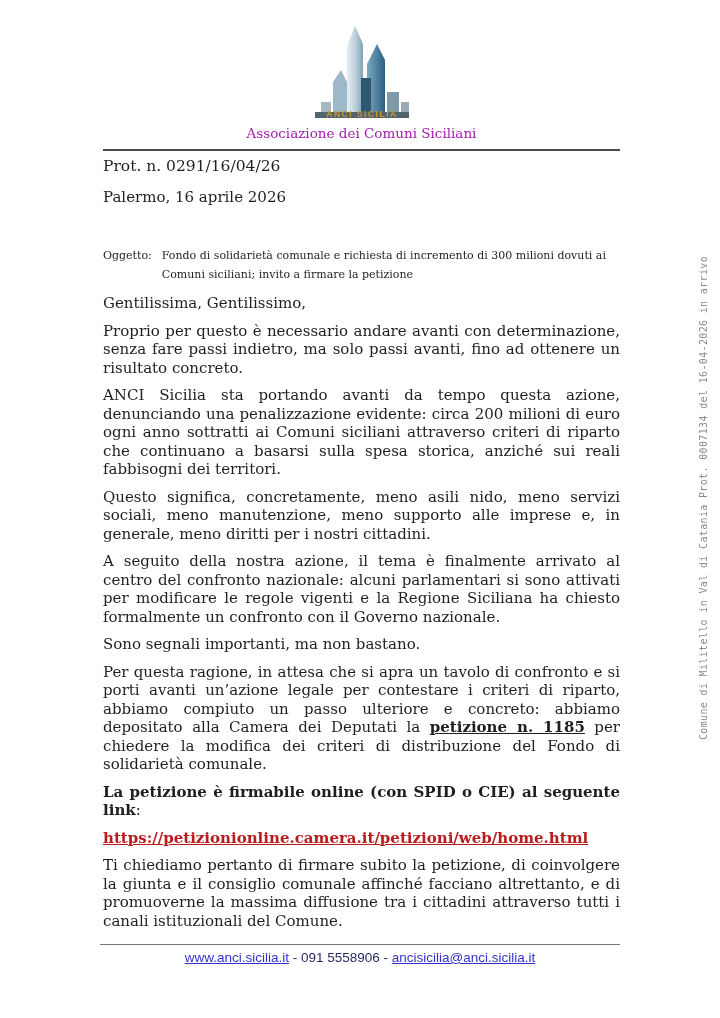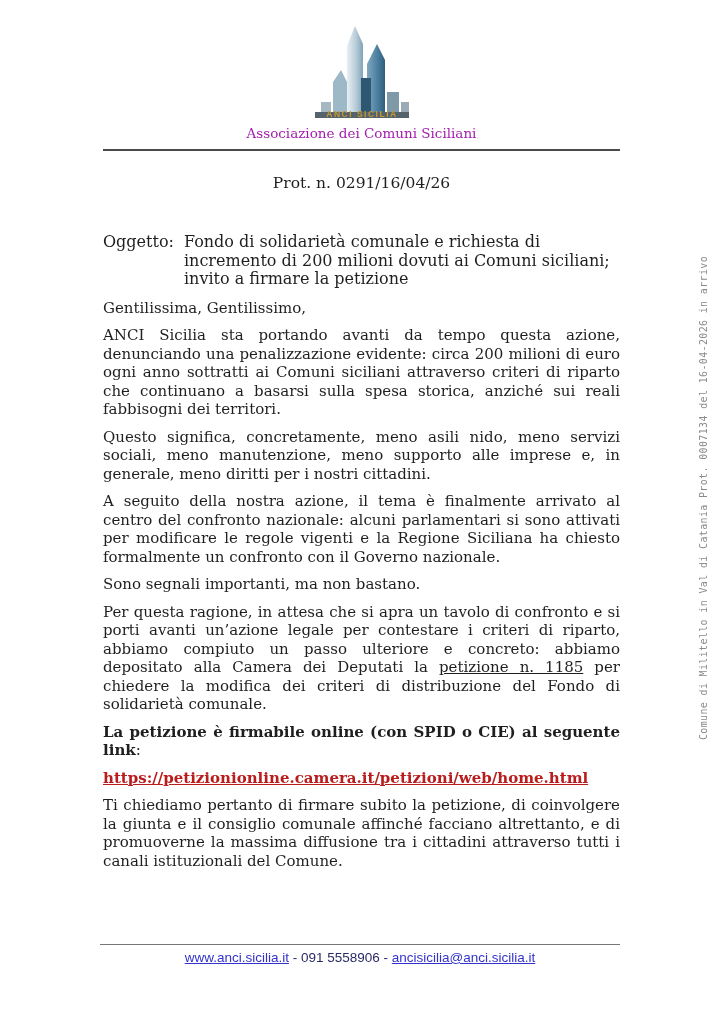--- a/index.html
+++ b/index.html
@@ -9,28 +9,28 @@
     background:#ffffff;
     font-family:"DejaVu Serif", serif;
     color:#1f1f1f;
     overflow:hidden;
     border-radius:24px;
   }
   .content{padding:24px 100px 0 103px;}
   .logo-wrap{text-align:center;line-height:0;}
   .org-name{text-align:center;font-size:13.5px;line-height:17px;margin-top:1px;color:#a21caf;}
   .top-rule{border:none;border-top:2px solid #4a4a4a;margin:7px 0 0 0;}
-  .prot{text-align:center;font-size:15.5px;line-height:19px;margin-top:23px;}
+  .prot{text-align:left;font-size:15.5px;line-height:19px;margin-top:6px;}
   .dateline{font-size:15px;line-height:19px;margin-top:12px;}
-  .subject{display:flex;gap:10px;margin-top:40px;font-size:16px;line-height:18.5px;}
+  .subject{display:flex;gap:10px;margin-top:40px;font-size:11px;line-height:18.5px;}
   .subject-label{flex:0 0 auto;}
   .subject-text{flex:1 1 auto;}
   .salutation{font-size:15px;line-height:18.5px;margin:10px 0 0 0;}
   p.bodyp{font-size:15px;line-height:18.5px;text-align:justify;margin:9px 0 0 0;}
-  .bu{font-weight:normal;text-decoration:underline;}
+  .bu{font-weight:bold;text-decoration:underline;}
   .ctab{font-weight:bold;}
   .cta-line{margin-top:9px;}
   .link-line{margin-top:0;text-align:left;}
   a.body-link{color:#b91c1c;text-decoration:underline;font-weight:bold;}
   .stamp-anchor{position:absolute;top:498px;left:703px;width:0;height:0;}
   .stamp-text{
     position:absolute;white-space:nowrap;
     transform:translate(-50%,-50%) rotate(-90deg);
     font-family:"DejaVu Sans Mono", monospace;
     font-size:10px;letter-spacing:0.35px;color:#8a8a8a;
@@ -77,28 +77,30 @@
         <text x="59" y="93" text-anchor="middle" font-size="8.5" font-weight="bold" letter-spacing="1.5" fill="#c79a2e" font-family="Liberation Sans, sans-serif">ANCI SICILIA</text>
       </svg>
     </div>
 
     <div class="org-name">Associazione dei Comuni Siciliani</div>
 
     <hr class="top-rule">
 
     <div class="prot">Prot. n. 0291/16/04/26</div>
 
+    <div class="dateline">Palermo, 16 aprile 2026</div>
 
     <div class="subject">
       <span class="subject-label">Oggetto:</span>
-      <span class="subject-text">Fondo di solidarietà comunale e richiesta di incremento di 200 milioni dovuti ai Comuni siciliani; invito a firmare la petizione</span>
+      <span class="subject-text">Fondo di solidarietà comunale e richiesta di incremento di 300 milioni dovuti ai Comuni siciliani; invito a firmare la petizione</span>
     </div>
 
     <div class="salutation">Gentilissima, Gentilissimo,</div>
 
+    <p class="bodyp">Proprio per questo è necessario andare avanti con determinazione, senza fare passi indietro, ma solo passi avanti, fino ad ottenere un risultato concreto.</p>
     <p class="bodyp">ANCI Sicilia sta portando avanti da tempo questa azione, denunciando una penalizzazione evidente: circa 200 milioni di euro ogni anno sottratti ai Comuni siciliani attraverso criteri di riparto che continuano a basarsi sulla spesa storica, anziché sui reali fabbisogni dei territori.</p>
     <p class="bodyp">Questo significa, concretamente, meno asili nido, meno servizi sociali, meno manutenzione, meno supporto alle imprese e, in generale, meno diritti per i nostri cittadini.</p>
     <p class="bodyp">A seguito della nostra azione, il tema è finalmente arrivato al centro del confronto nazionale: alcuni parlamentari si sono attivati per modificare le regole vigenti e la Regione Siciliana ha chiesto formalmente un confronto con il Governo nazionale.</p>
     <p class="bodyp">Sono segnali importanti, ma non bastano.</p>
 
     <p class="bodyp"><span>Per questa ragione, in attesa che si apra un tavolo di confronto e si porti avanti un’azione legale per contestare i criteri di riparto, abbiamo compiuto un passo ulteriore e concreto: abbiamo depositato alla Camera dei Deputati la </span><span class="bu">petizione n. 1185</span><span> per chiedere la modifica dei criteri di distribuzione del Fondo di solidarietà comunale.</span></p>
 
     <p class="bodyp cta-line"><span class="ctab">La petizione è firmabile online (con SPID o CIE) al seguente link</span><span>:</span></p>
 
     <p class="bodyp link-line"><a href="#" class="body-link">https://petizionionline.camera.it/petizioni/web/home.html</a></p>

